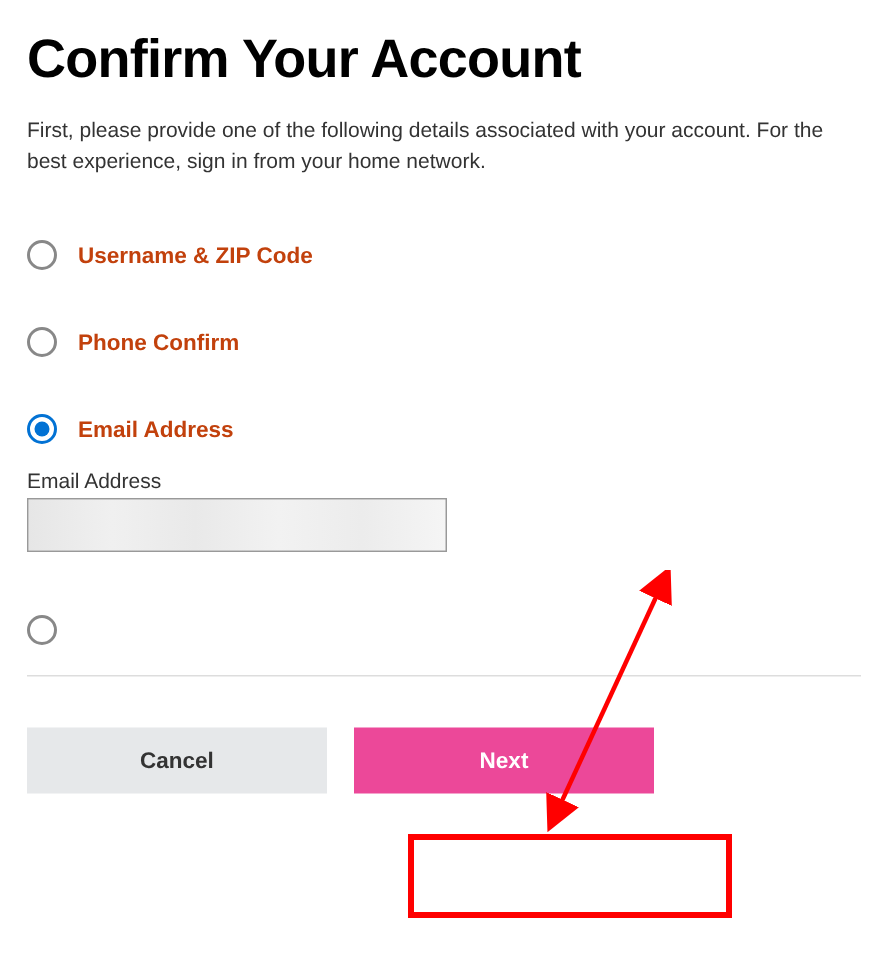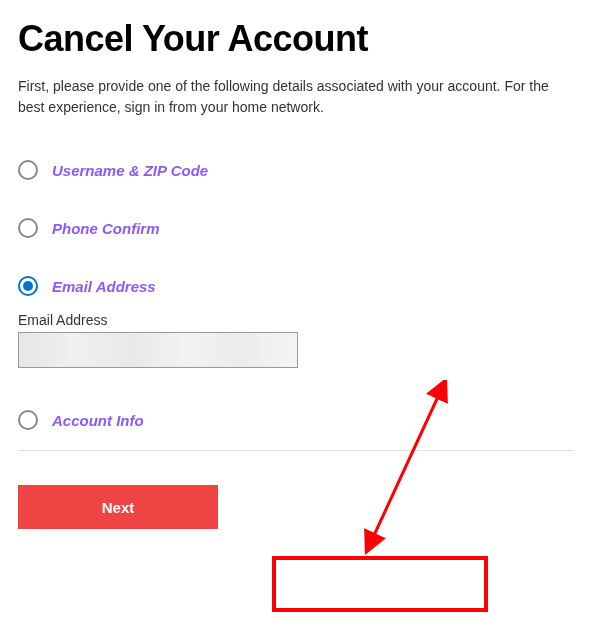--- a/index.html
+++ b/index.html
@@ -51,22 +51,21 @@
       width: 10px;
       height: 10px;
       border-radius: 50%;
       background: #0272d4;
       display: none;
     }
     .radio-outer.checked .radio-inner { display: block; }
     .radio-label {
       font-size: 15px;
       font-weight: 600;
-      color: #8b5cf6;
-      font-style: italic;
+      color: #c2410c;
     }
     .field-label {
       font-size: 14px;
       color: #333;
       margin-bottom: 4px;
     }
     .text-input {
       width: 280px;
       height: 36px;
       border: 1px solid #999;
@@ -94,37 +93,37 @@
       border: none;
       font-size: 15px;
       font-weight: 600;
       cursor: pointer;
     }
     .btn-cancel {
       background: #e6e8ea;
       color: #333;
     }
     .btn-next {
-      background: #ef4444;
+      background: #ec4899;
       color: #fff;
     }
     .highlight-box {
       position: absolute;
       border: 4px solid #ff0000;
       pointer-events: none;
     }
     .arrow-svg {
       position: absolute;
       pointer-events: none;
     }
   </style>
 </head>
 <body>
 
-<h1 class="title">Cancel Your Account</h1>
+<h1 class="title">Confirm Your Account</h1>
 <p class="subtitle">First, please provide one of the following details associated with your account. For the best experience, sign in from your home network.</p>
 
 <div class="radio-row">
   <span class="radio-outer"></span>
   <span class="radio-label">Username &amp; ZIP Code</span>
 </div>
 
 <div class="radio-row">
   <span class="radio-outer"></span>
   <span class="radio-label">Phone Confirm</span>
@@ -137,26 +136,26 @@
   <span class="radio-label">Email Address</span>
 </div>
 
 <div class="input-block">
   <div class="field-label">Email Address</div>
   <input type="text" class="text-input" value="" style="">
 </div>
 
 <div class="radio-row" style="margin-bottom:18px;">
   <span class="radio-outer"></span>
-  <span class="radio-label">Account Info</span>
 </div>
 
 <hr class="divider">
 
 <div class="button-row">
+  <button class="btn btn-cancel">Cancel</button>
   <button class="btn btn-next">Next</button>
 </div>
 
 <div class="highlight-box" style="left:272px; top:556px; width:216px; height:56px;"></div>
 
 <svg class="arrow-svg" style="left:350px; top:380px; width:120px; height:200px;" viewBox="0 0 120 200">
   <defs>
     <marker id="ah1" markerWidth="8" markerHeight="8" refX="4" refY="4" orient="auto">
       <polygon points="0,0 8,4 0,8" fill="#ff0000"></polygon>
     </marker>

